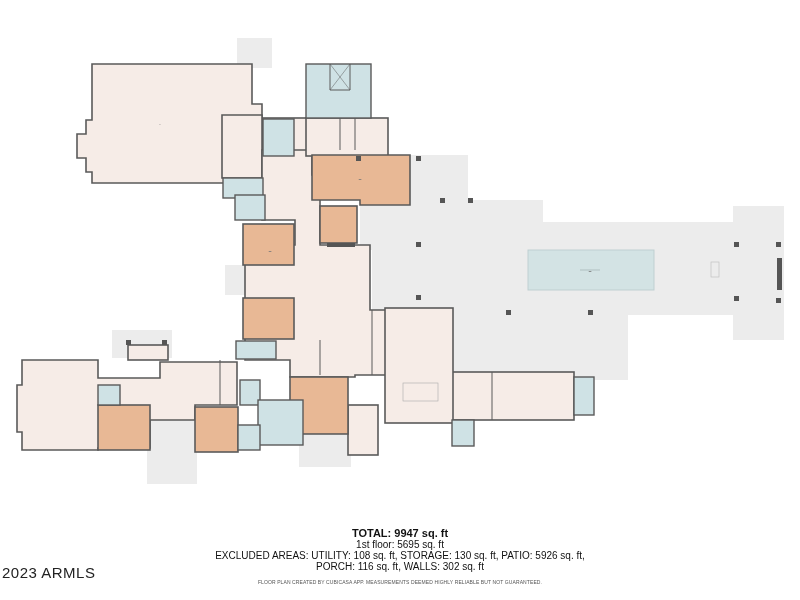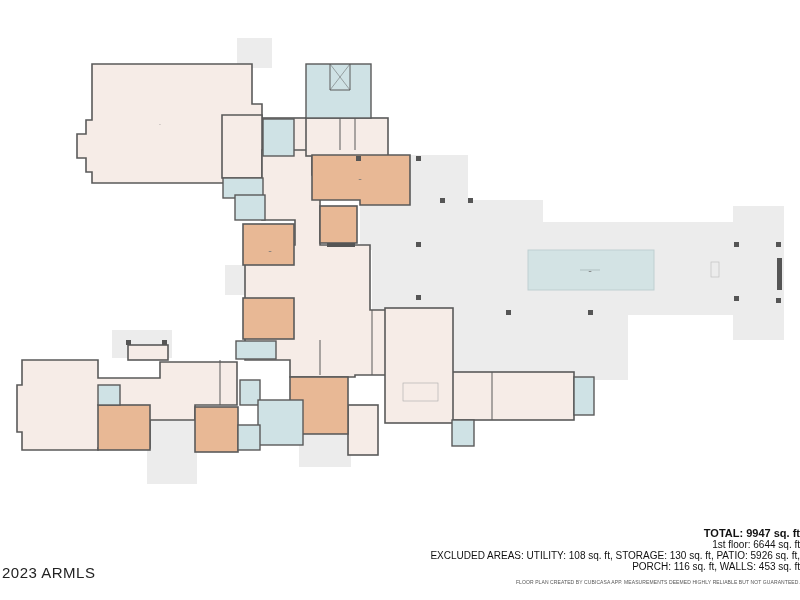--- a/index.html
+++ b/index.html
@@ -1,18 +1,18 @@
 <!DOCTYPE html>
 <html><head>
 <meta charset="utf-8">
 <style>
   html,body{margin:0;padding:0;background:#ffffff;}
   body{width:800px;height:600px;position:relative;overflow:hidden;font-family:"Liberation Sans",sans-serif;}
   #plan{position:absolute;left:0;top:0;width:800px;height:515px;}
-  .totals{position:absolute;left:0;width:800px;text-align:right;color:#111;}
+  .totals{position:absolute;left:0;width:800px;text-align:center;color:#111;}
   .t-total{top:527px;font-weight:bold;font-size:11px;}
   .t-floor{top:539px;font-size:10px;}
   .t-excl1{top:550px;font-size:10px;}
   .t-excl2{top:561px;font-size:10px;}
   .t-credit{top:579px;font-size:5px;color:#555;letter-spacing:0.1px;}
   .watermark{position:absolute;left:2px;top:564px;font-size:15px;color:#222;letter-spacing:0.5px;}
   .rl{font-family:"Liberation Sans",sans-serif;font-size:2.6px;fill:#777;text-anchor:middle;}
 </style>
 </head>
 <body>
@@ -106,17 +106,17 @@
 
   <g>
     <text class="rl" x="160" y="125">▪</text>
     <text class="rl" x="360" y="180">▬</text>
     <text class="rl" x="270" y="252">▬</text>
     <text class="rl" x="590" y="272">▬</text>
   </g>
 </svg>
 
 <div class="totals t-total">TOTAL: 9947 sq. ft</div>
-<div class="totals t-floor">1st floor: 6644 sq. ft</div>
+<div class="totals t-floor">1st floor: 5695 sq. ft</div>
 <div class="totals t-excl1">EXCLUDED AREAS: UTILITY: 108 sq. ft, STORAGE: 130 sq. ft, PATIO: 5926 sq. ft,</div>
-<div class="totals t-excl2">PORCH: 116 sq. ft, WALLS: 453 sq. ft</div>
+<div class="totals t-excl2">PORCH: 116 sq. ft, WALLS: 302 sq. ft</div>
 <div class="totals t-credit">FLOOR PLAN CREATED BY CUBICASA APP. MEASUREMENTS DEEMED HIGHLY RELIABLE BUT NOT GUARANTEED.</div>
 <div class="watermark">2023 ARMLS</div>
 
 </body></html>

